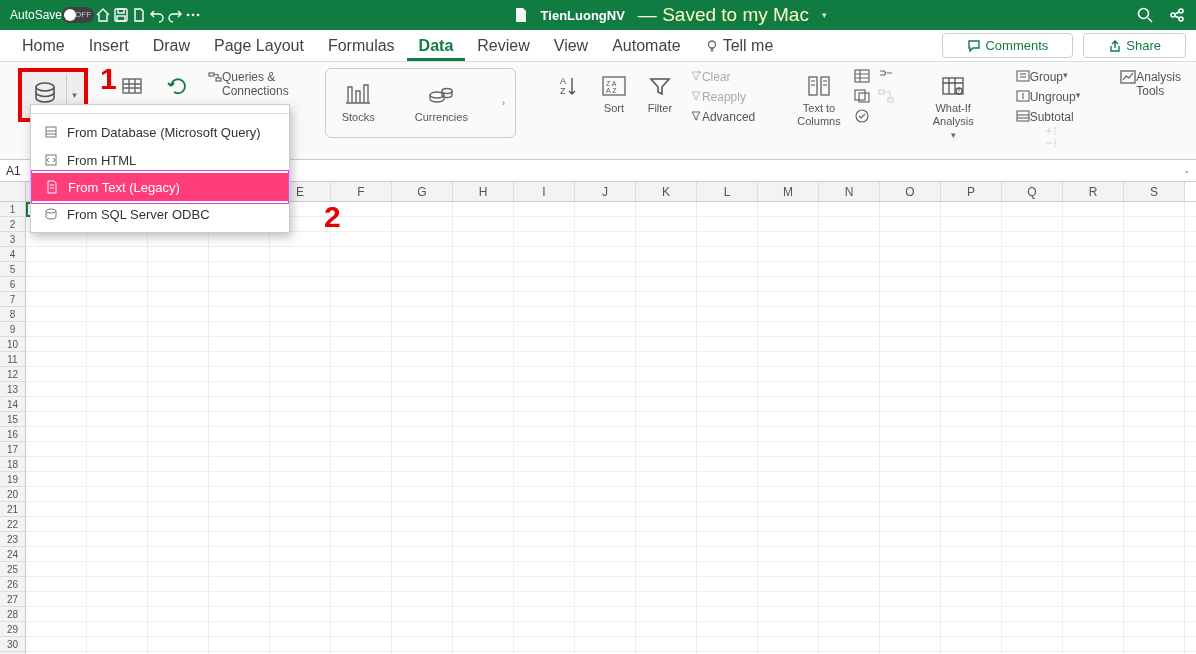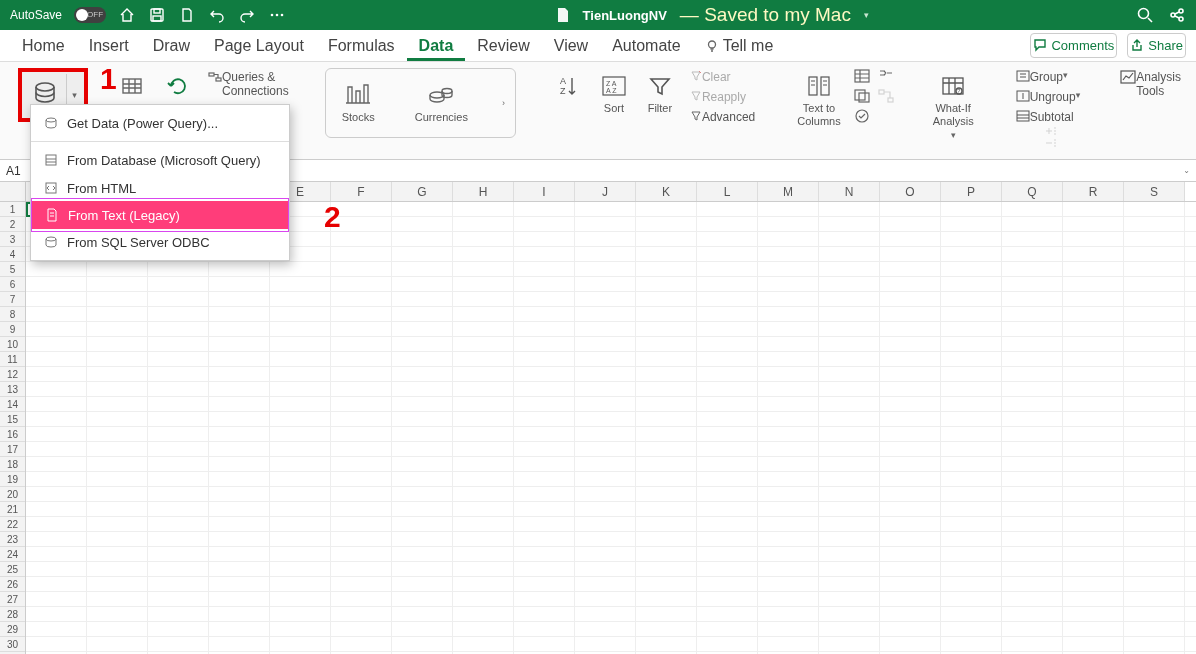--- a/index.html
+++ b/index.html
@@ -1,38 +1,38 @@
 <!DOCTYPE html>
 <html><head>
 <meta charset="utf-8">
 <style>
 * { margin: 0; padding: 0; box-sizing: border-box; font-family: -apple-system, "Segoe UI", sans-serif; }
 body { width: 1196px; height: 654px; background: #fff; overflow: hidden; font-size: 12px; color: #333; position: relative; }
 
 
 .titlebar { background: #107c41; height: 30px; display: flex; align-items: center; padding: 0 10px; color: #fff; }
-.titlebar .left { display: flex; align-items: center; gap: 12px; }
+.titlebar .left { display: flex; align-items: center; gap: 0; }
 .autosave-label { font-size: 12px; }
 .autosave-toggle { width: 32px; height: 16px; background: #404040; border-radius: 8px; position: relative; }
 .autosave-toggle::after { content: ""; position: absolute; width: 12px; height: 12px; background: #fff; border-radius: 50%; left: 2px; top: 2px; }
 .autosave-off { font-size: 8px; position: absolute; right: 3px; top: 3px; color: #ccc; }
 .qat-icon { width: 18px; height: 18px; display: flex; align-items: center; justify-content: center; color: #fff; }
 .titlebar .center { flex: 1; display: flex; justify-content: center; align-items: center; gap: 13px; }
 .doc-icon { color: #fff; }
 .doc-name { font-weight: 600; font-size: 13px; }
 .doc-status { color: #fef9c3; font-size: 19px; }
 .titlebar .right { display: flex; align-items: center; gap: 14px; }
 
 
 .ribbon-tabs { height: 32px; display: flex; align-items: center; padding: 0 10px; border-bottom: 1px solid #ddd; background: #fff; }
 .ribbon-tab { padding: 6px 12px; font-size: 16px; color: #444; cursor: pointer; }
 .ribbon-tab.active { color: #107c41; font-weight: 600; border-bottom: 3px solid #107c41; padding-bottom: 3px; }
 .tellme { display: flex; align-items: center; gap: 4px; }
 .ribbon-right { margin-left: auto; display: flex; gap: 10px; }
-.btn-outline { border: 1px solid #ccc; border-radius: 4px; padding: 4px 2px; font-size: 13px; display: flex; align-items: flex-start; gap: 4px; background: #fff; }
+.btn-outline { border: 1px solid #ccc; border-radius: 4px; padding: 4px 24px; font-size: 13px; display: flex; align-items: flex-end; gap: 4px; background: #fff; }
 .btn-outline.green { color: #107c41; }
 
 
 .ribbon { height: 98px; border-bottom: 1px solid #ccc; display: flex; align-items: flex-start; padding: 6px 10px 0; background: #fafafa; gap: 8px; position: relative; }
 .ribbon-group { display: flex; flex-direction: column; align-items: center; padding: 0 8px; height: 90px; position: relative; }
 .ribbon-group.row { flex-direction: row; align-items: flex-start; gap: 6px; }
 .divider { width: 1px; background: #ddd; height: 80px; margin-top: 4px; }
 .big-btn { display: flex; flex-direction: column; align-items: center; gap: 2px; padding: 4px 6px; font-size: 11px; color: #555; text-align: center; line-height: 1.2; }
 .big-btn .ic { width: 28px; height: 28px; display: flex; align-items: center; justify-content: center; color: #666; }
 .small-row { display: flex; font-size: 12px; color: #555; padding: 2px 4px; }
@@ -462,29 +462,20 @@
             <rect x="1" y="1" width="14" height="12"></rect>
             <path d="M3 10 L6 6 L9 8 L13 3"></path>
           </svg>
         </span>
       <span>Analysis Tools</span>
     </div>
   </div>
 </div>
 
 <div class="dropdown">
-  <div class="dropdown-item">
-    <span class="mic">
-        <svg width="14" height="14" viewBox="0 0 14 14" stroke="#777" fill="none">
-          <ellipse cx="7" cy="4" rx="5" ry="2"></ellipse>
-          <path d="M2 4 V10 A5 2 0 0 0 12 10 V4"></path>
-        </svg>
-      </span>
-    <span>Get Data (Power Query)...</span>
-  </div>
   <div class="dropdown-sep"></div>
   <div class="dropdown-item">
     <span class="mic">
         <svg width="14" height="14" viewBox="0 0 14 14" stroke="#777" fill="none">
           <rect x="2" y="2" width="10" height="10"></rect>
           <path d="M2 6 H12 M2 9 H12"></path>
         </svg>
       </span>
     <span>From Database (Microsoft Query)</span>
   </div>

